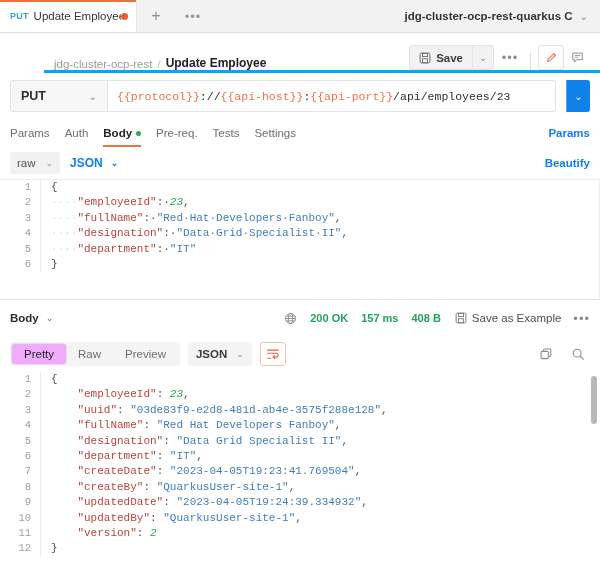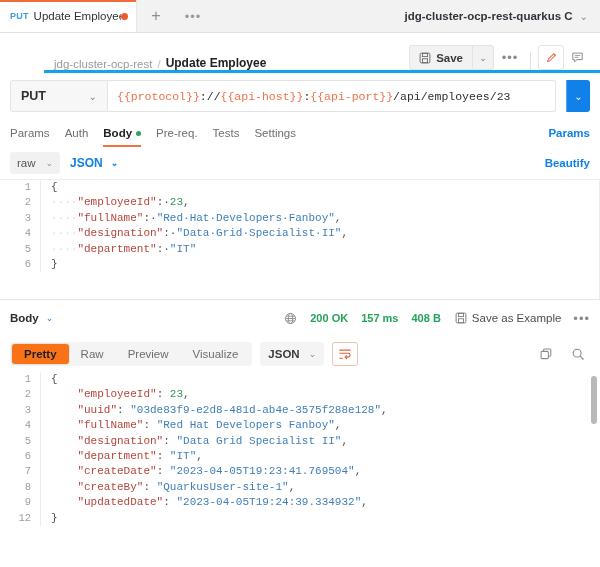--- a/index.html
+++ b/index.html
@@ -97,21 +97,21 @@
   .code-area.res { flex: 1 1 auto; }
   .code-rows { font-family: "Liberation Mono", monospace; font-size: 11px; line-height: 15.4px; }
   .crow { display: flex; height: 15.4px; }
   .gutter { width: 40px; text-align: right; padding-right: 9px; color: #9aa0a6;
     flex: 0 0 auto; font-size: 10.5px; }
   .gutter.res { width: 40px; }
   .codeline { flex: 1; padding-left: 10px; white-space: pre; color: #3b3b3b;
     border-left: 1px solid #ececec; }
   .k { color: #b5453a; }
   .s { color: #3f7fb8; }
-  .n { color: #2b9d53; }
+  .n { color: #2b9d53; font-style: italic; }
   .p { color: #4d4d4d; }
   .brace { color: #4d4d4d; }
   .ws { color: #d8d8d8; }
 
   
   .split { height: 1px; background: #e6e6e6; }
   .resphead { height: 36px; display: flex; align-items: center; padding: 0 10px;
     flex: 0 0 auto; background: #fff; }
   .rh-body { display: flex; align-items: center; gap: 7px; font-size: 11.5px;
     font-weight: 700; color: #2e2e2e; }
@@ -119,21 +119,21 @@
   .rh-spacer { flex: 1; }
   .stat { font-size: 11px; font-weight: 700; color: #22a35c; margin-left: 13px; }
   .save-ex { display: flex; align-items: center; gap: 5px; margin-left: 14px;
     font-size: 11.5px; color: #4d4d4d; }
   .rh-dots { margin-left: 12px; font-size: 13px; color: #8a8a8a; letter-spacing: 1px; }
 
   
   .resptabs { height: 36px; display: flex; align-items: center; padding: 0 10px; gap: 8px; flex: 0 0 auto; }
   .seg { display: flex; align-items: center; background: #f4f4f4; border-radius: 3px; padding: 2px; }
   .seg-item { font-size: 11.5px; color: #6e6e6e; padding: 4px 12px; border-radius: 3px; }
-  .seg-item.active { background: #f97316; color: #1f1f1f; font-weight: 700;
+  .seg-item.active { background: #f0abfc; color: #1f1f1f; font-weight: 400;
     box-shadow: 0 0 0 1px #e4e4e4; }
   .json-pill { display: flex; align-items: center; gap: 9px; height: 24px; padding: 0 8px;
     background: #f4f4f4; border-radius: 3px; font-size: 11.5px; font-weight: 700; color: #3b3b3b; }
   .json-pill .chev { font-size: 9px; color: #8a8a8a; font-weight: 400; }
   .wrap-btn { width: 26px; height: 24px; border: 1px solid #f0c3ae; border-radius: 3px;
     display: flex; align-items: center; justify-content: center; }
   .rtb-spacer { flex: 1; }
   .rtb-icon { width: 24px; height: 24px; display: flex; align-items: center; justify-content: center; }
 
   .vscroll { position: absolute; right: 3px; top: 4px; width: 6px; height: 48px;
@@ -296,21 +296,20 @@
       <span>Save as Example</span>
     </div>
     <span class="rh-dots">•••</span>
   </div>
 
   <div class="resptabs">
     <div class="seg">
       <div class="seg-item active">Pretty</div>
       <div class="seg-item">Raw</div>
       <div class="seg-item">Preview</div>
-      <div class="seg-item">Visualize</div>
     </div>
     <div class="json-pill">
       <span>JSON</span>
       <span class="chev">⌄</span>
     </div>
     <div class="wrap-btn">
       <svg width="14" height="14" viewBox="0 0 16 16">
         <path d="M2 3.6h12M2 7.2h9.6a2.2 2.2 0 0 1 0 4.4H8.4" stroke="#e8603c" stroke-width="1.3" fill="none" stroke-linecap="round"></path>
         <path d="M9.9 9.9 8.2 11.6l1.7 1.7" stroke="#e8603c" stroke-width="1.3" fill="none" stroke-linecap="round" stroke-linejoin="round"></path>
         <path d="M2 12.8h3.2" stroke="#e8603c" stroke-width="1.3" stroke-linecap="round"></path>
@@ -363,20 +362,28 @@
         </div>
         <div class="crow">
           <div class="gutter res">8</div>
           <div class="codeline"><span class="p">    </span><span class="k">"createBy"</span><span class="p">: </span><span class="s">"QuarkusUser-site-1"</span><span class="p">,</span></div>
         </div>
         <div class="crow">
           <div class="gutter res">9</div>
           <div class="codeline"><span class="p">    </span><span class="k">"updatedDate"</span><span class="p">: </span><span class="s">"2023-04-05T19:24:39.334932"</span><span class="p">,</span></div>
         </div>
         <div class="crow">
+          <div class="gutter res">10</div>
+          <div class="codeline"><span class="p">    </span><span class="k">"updatedBy"</span><span class="p">: </span><span class="s">"QuarkusUser-site-1"</span><span class="p">,</span></div>
+        </div>
+        <div class="crow">
+          <div class="gutter res">11</div>
+          <div class="codeline"><span class="p">    </span><span class="k">"version"</span><span class="p">: </span><span class="n">2</span></div>
+        </div>
+        <div class="crow">
           <div class="gutter res">12</div>
           <div class="codeline"><span class="brace">}</span></div>
         </div>
       </div>
     <div class="vscroll"></div>
   </div>
 
 </div>
 
 </body></html>

